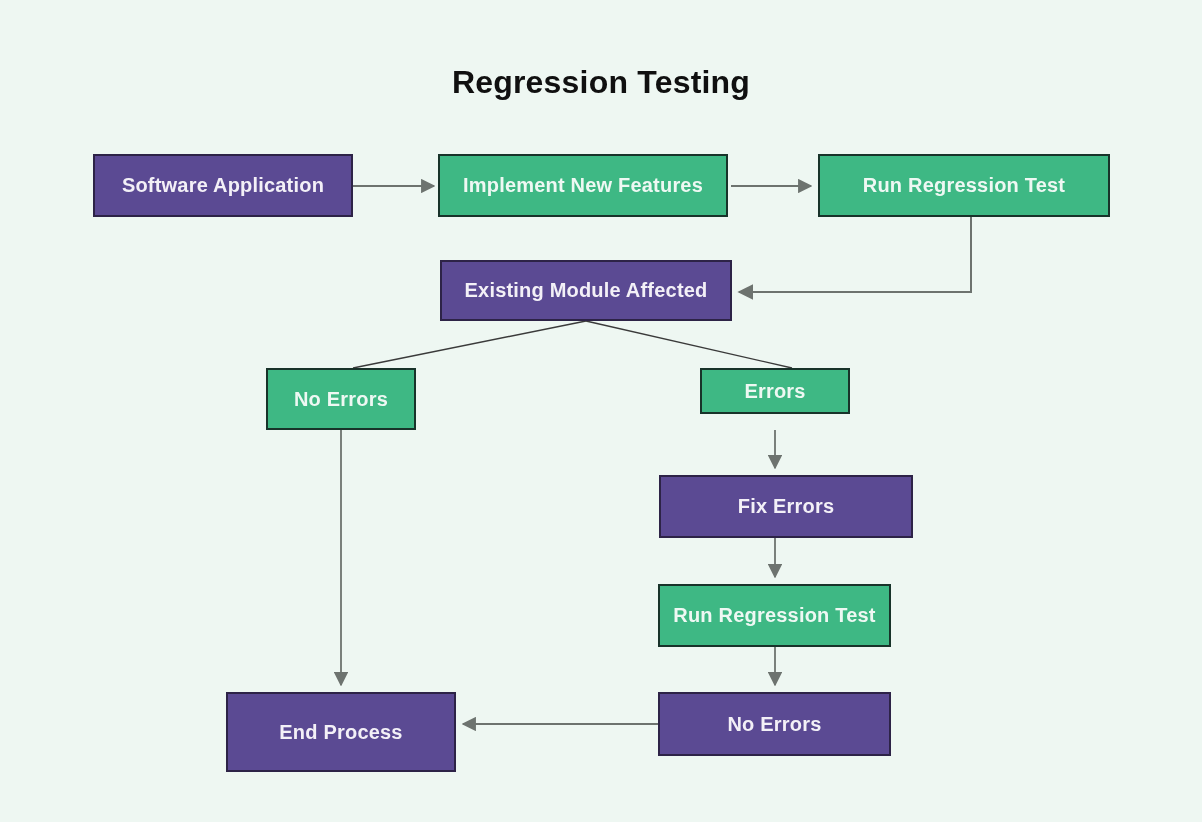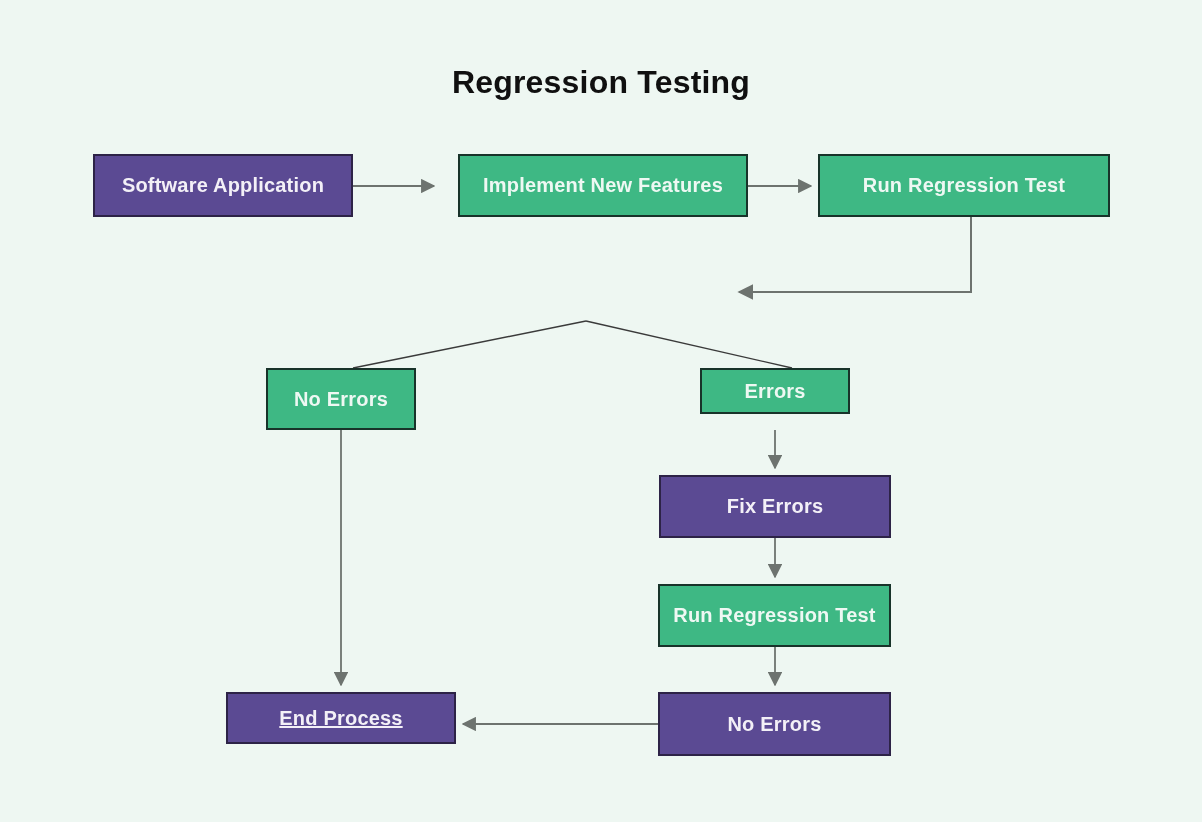--- a/index.html
+++ b/index.html
@@ -48,29 +48,29 @@
     border: 2px solid #2d2347;
     color: #f3f0f7;
   }
   .node.green {
     background: #3eb884;
     border: 2px solid #18332a;
     color: #eef8f3;
   }
   
   #n-software-application   { left: 93px;  top: 154px; width: 260px; height: 63px; }
-  #n-implement-new-features { left: 458px; top: 154px; width: 290px; height: 63px; }
+  #n-implement-new-features { left: 438px; top: 154px; width: 290px; height: 63px; }
   #n-run-regression-test-1  { left: 818px; top: 154px; width: 292px; height: 63px; }
   #n-existing-module-affected { left: 440px; top: 260px; width: 292px; height: 61px; }
   #n-no-errors-branch       { left: 266px; top: 368px; width: 150px; height: 62px; }
   #n-errors-branch          { left: 700px; top: 368px; width: 150px; height: 46px; }
-  #n-fix-errors             { left: 659px; top: 475px; width: 232px; height: 63px; }
+  #n-fix-errors             { left: 659px; top: 475px; width: 254px; height: 63px; }
   #n-run-regression-test-2  { left: 658px; top: 584px; width: 233px; height: 63px; }
   #n-no-errors-final        { left: 658px; top: 692px; width: 233px; height: 64px; }
-  #n-end-process            { left: 226px; top: 692px; width: 230px; height: 52px; text-decoration: underline; }
+  #n-end-process            { left: 226px; top: 692px; width: 230px; height: 80px; }
 </style>
 </head>
 <body>
 
 <div id="canvas">
 
   <div class="diagram-title">Regression Testing</div>
 
   <svg id="edge-layer" viewBox="0 0 1202 822" xmlns="http://www.w3.org/2000/svg">
     <defs>
@@ -105,20 +105,23 @@
   </div>
 
   <div id="n-implement-new-features" class="node green">
     <span>Implement New Features</span>
   </div>
 
   <div id="n-run-regression-test-1" class="node green">
     <span>Run Regression Test</span>
   </div>
 
+  <div id="n-existing-module-affected" class="node purple">
+    <span>Existing Module Affected</span>
+  </div>
 
   <div id="n-no-errors-branch" class="node green">
     <span>No Errors</span>
   </div>
 
   <div id="n-errors-branch" class="node green">
     <span>Errors</span>
   </div>
 
   <div id="n-fix-errors" class="node purple">

